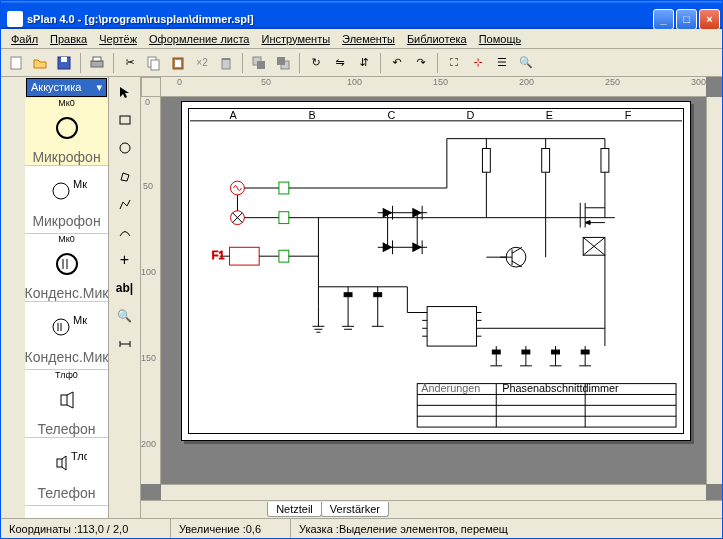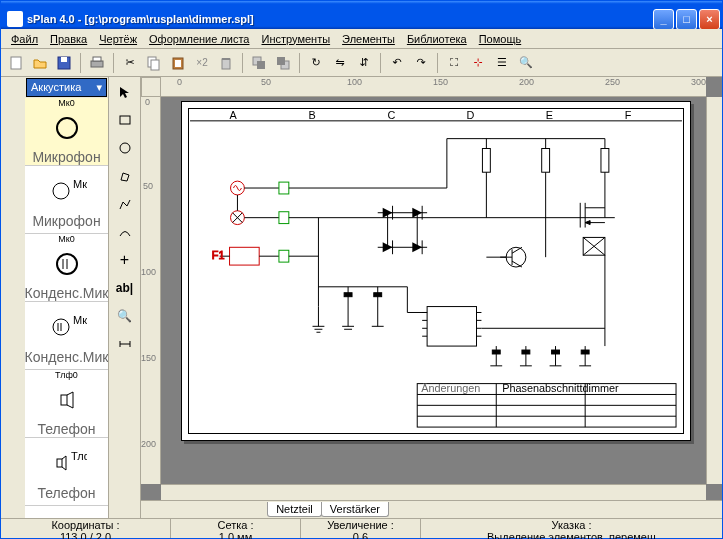--- a/index.html
+++ b/index.html
@@ -37,21 +37,21 @@
 .page-frame { position: absolute; top: 6px; left: 6px; right: 6px; bottom: 6px; border: 1px solid #000; }
 .circuit { position: absolute; inset: 0; }
 .circuit line { stroke: #000; stroke-width: 1; }
 .circuit .red { stroke: #c00; }
 .scrollbar-v { position: absolute; top: 20px; right: 0; width: 16px; bottom: 34px; background: #ece9d8; border-left: 1px solid #aca899; }
 .scrollbar-h { position: absolute; bottom: 18px; left: 20px; right: 16px; height: 16px; background: #ece9d8; border-top: 1px solid #aca899; }
 .sheet-tabs { position: absolute; bottom: 0; left: 0; right: 0; height: 18px; background: #ece9d8; display: flex; align-items: center; padding-left: 26px; font-size: 10px; border-top: 1px solid #aca899; }
 .sheet-tab { padding: 1px 8px; background: #fff; border: 1px solid #999; border-top: none; border-radius: 0 0 3px 3px; margin-right: -1px; cursor: pointer; }
 .sheet-tab.active { background: #14b8a6; font-weight: bold; margin-top: 32px; }
 .statusbar { height: 20px; background: #ece9d8; border-top: 1px solid #aca899; display: flex; align-items: center; }
-.status-cell { padding: 0 8px; border-right: 1px solid #aca899; height: 100%; display: flex; align-items: center; font-size: 10px; flex-direction: column; }
+.status-cell { padding: 0 8px; border-right: 1px solid #aca899; height: 100%; display: flex; align-items: center; font-size: 10px; }
 svg { display: block; }
 u { text-decoration: underline; }
 </style>
 </head>
 <body>
 
 <div class="window">
 
   <div class="titlebar">
     <span class="titlebar-icon"></span>
@@ -433,24 +433,20 @@
         <div class="sheet-tab">Verstärker</div>
       </div>
     </div>
   </div>
 
   <div class="statusbar">
     <div class="status-cell" style="width:170px">
         <span>Координаты : </span>
         <span>113,0 / 2,0</span>
       </div>
-    <div class="status-cell" style="width:130px">
-        <span>Сетка : </span>
-        <span>1,0 мм</span>
-      </div>
     <div class="status-cell" style="width:120px">
         <span>Увеличение : </span>
         <span>0,6</span>
       </div>
     <div class="status-cell" style="flex:1;border-right:none">
         <span>Указка : </span>
         <span>Выделение элементов, перемещ</span>
       </div>
   </div>
 

